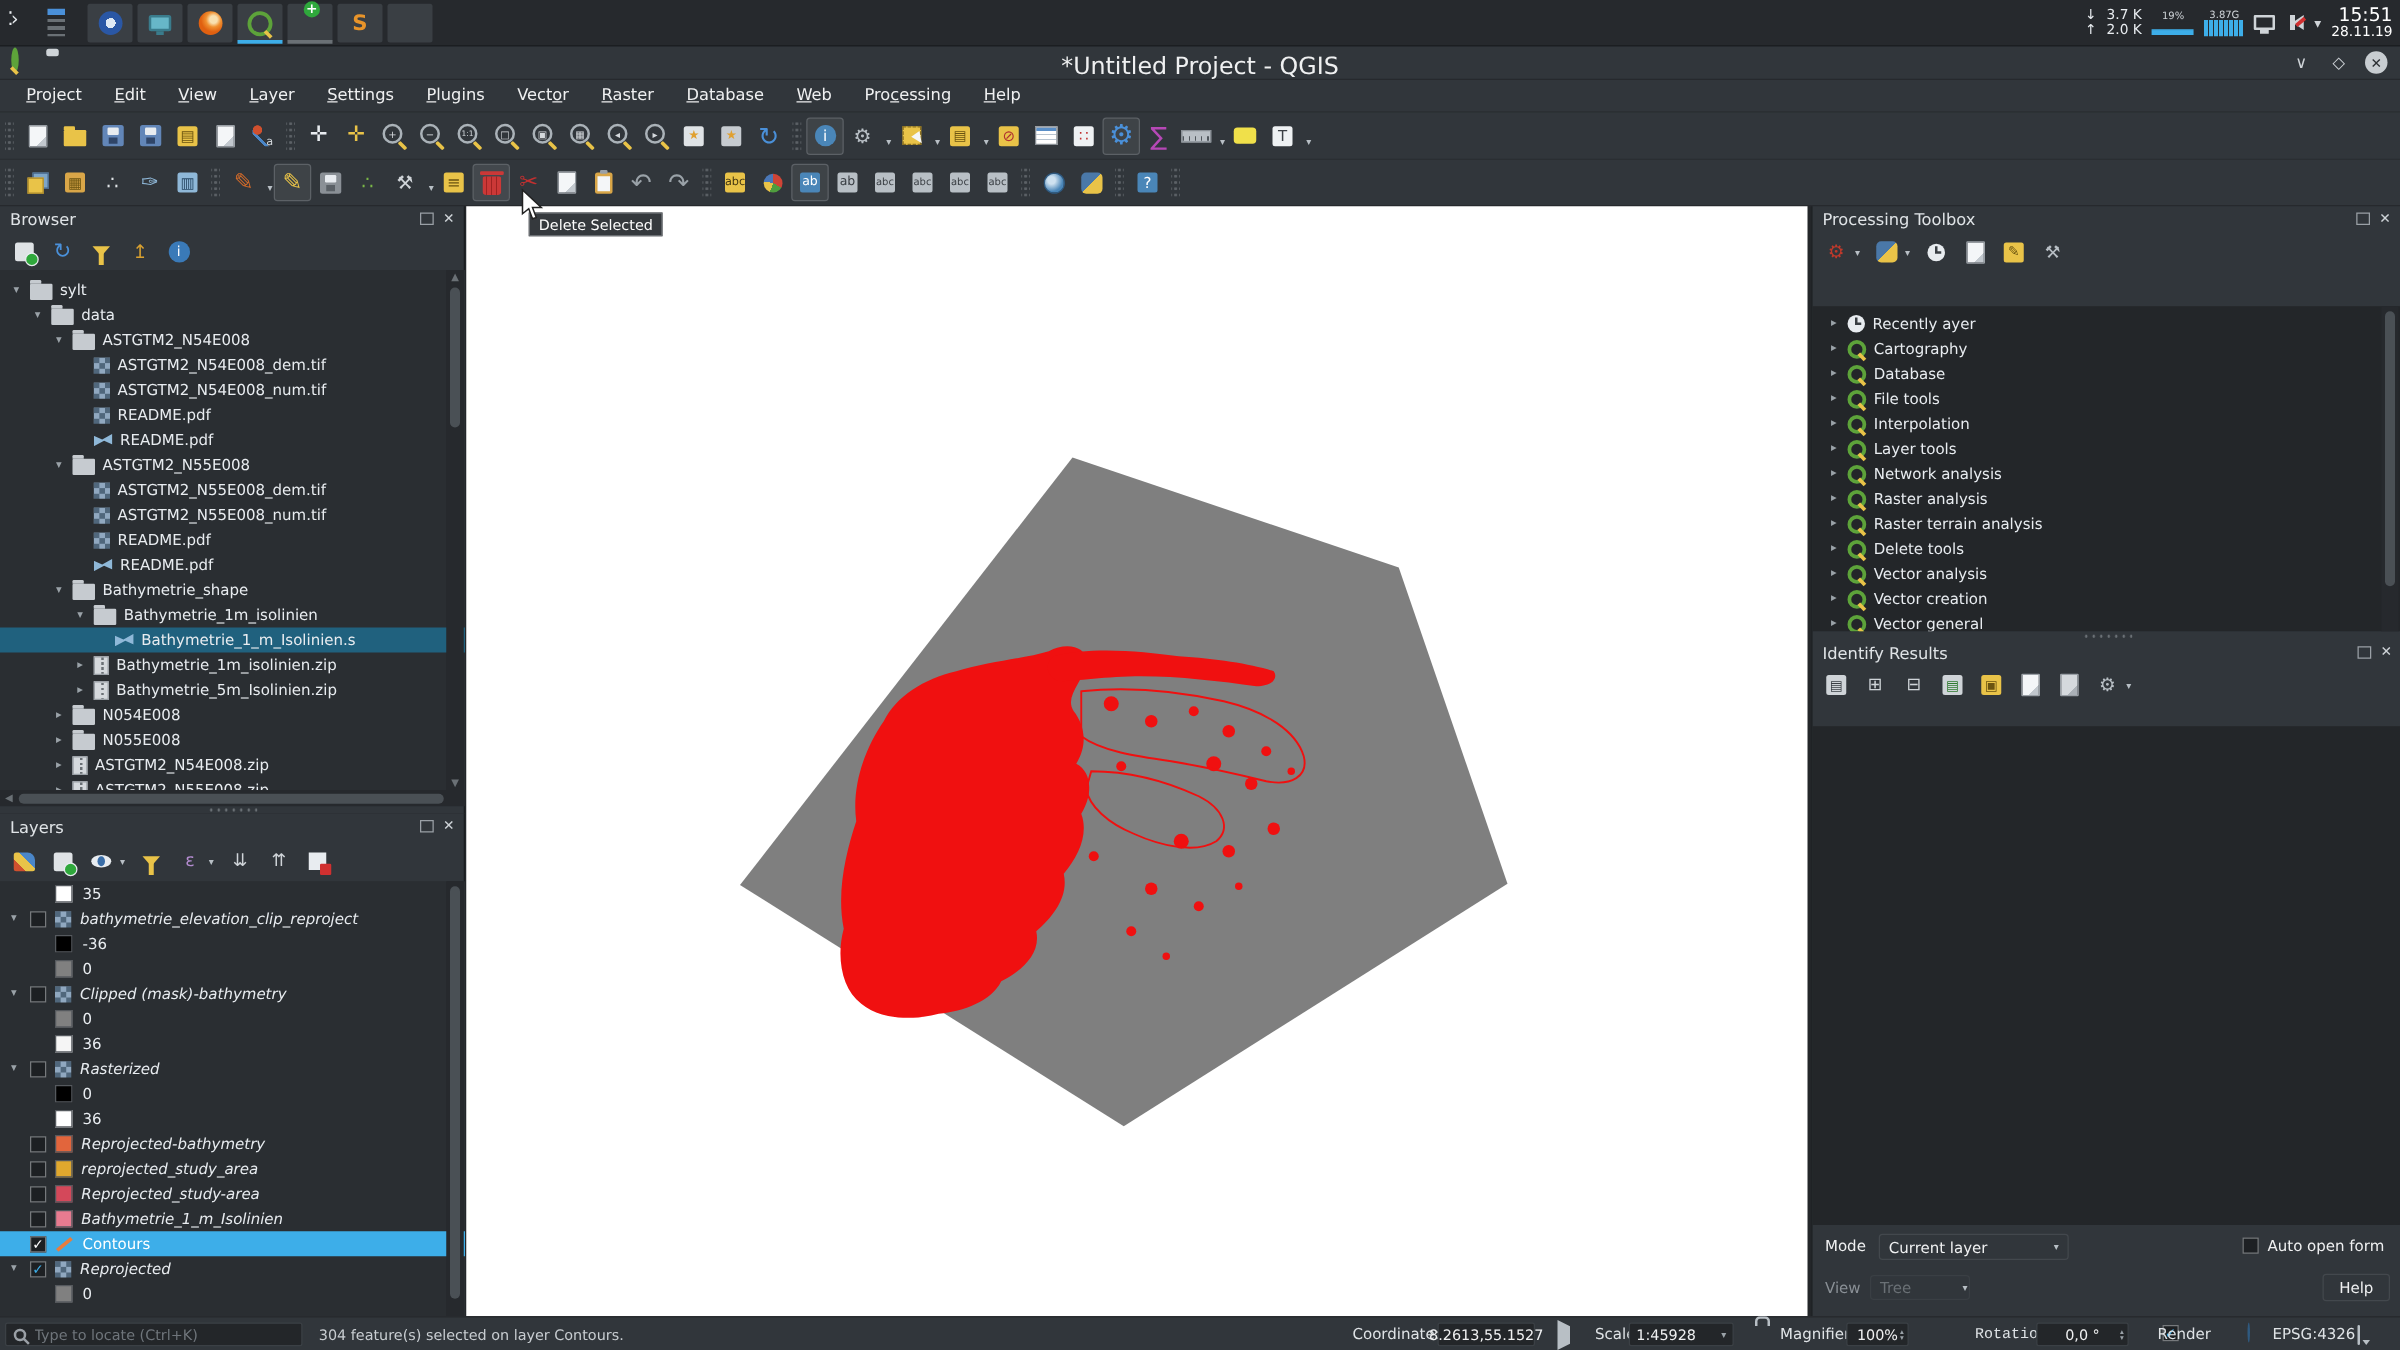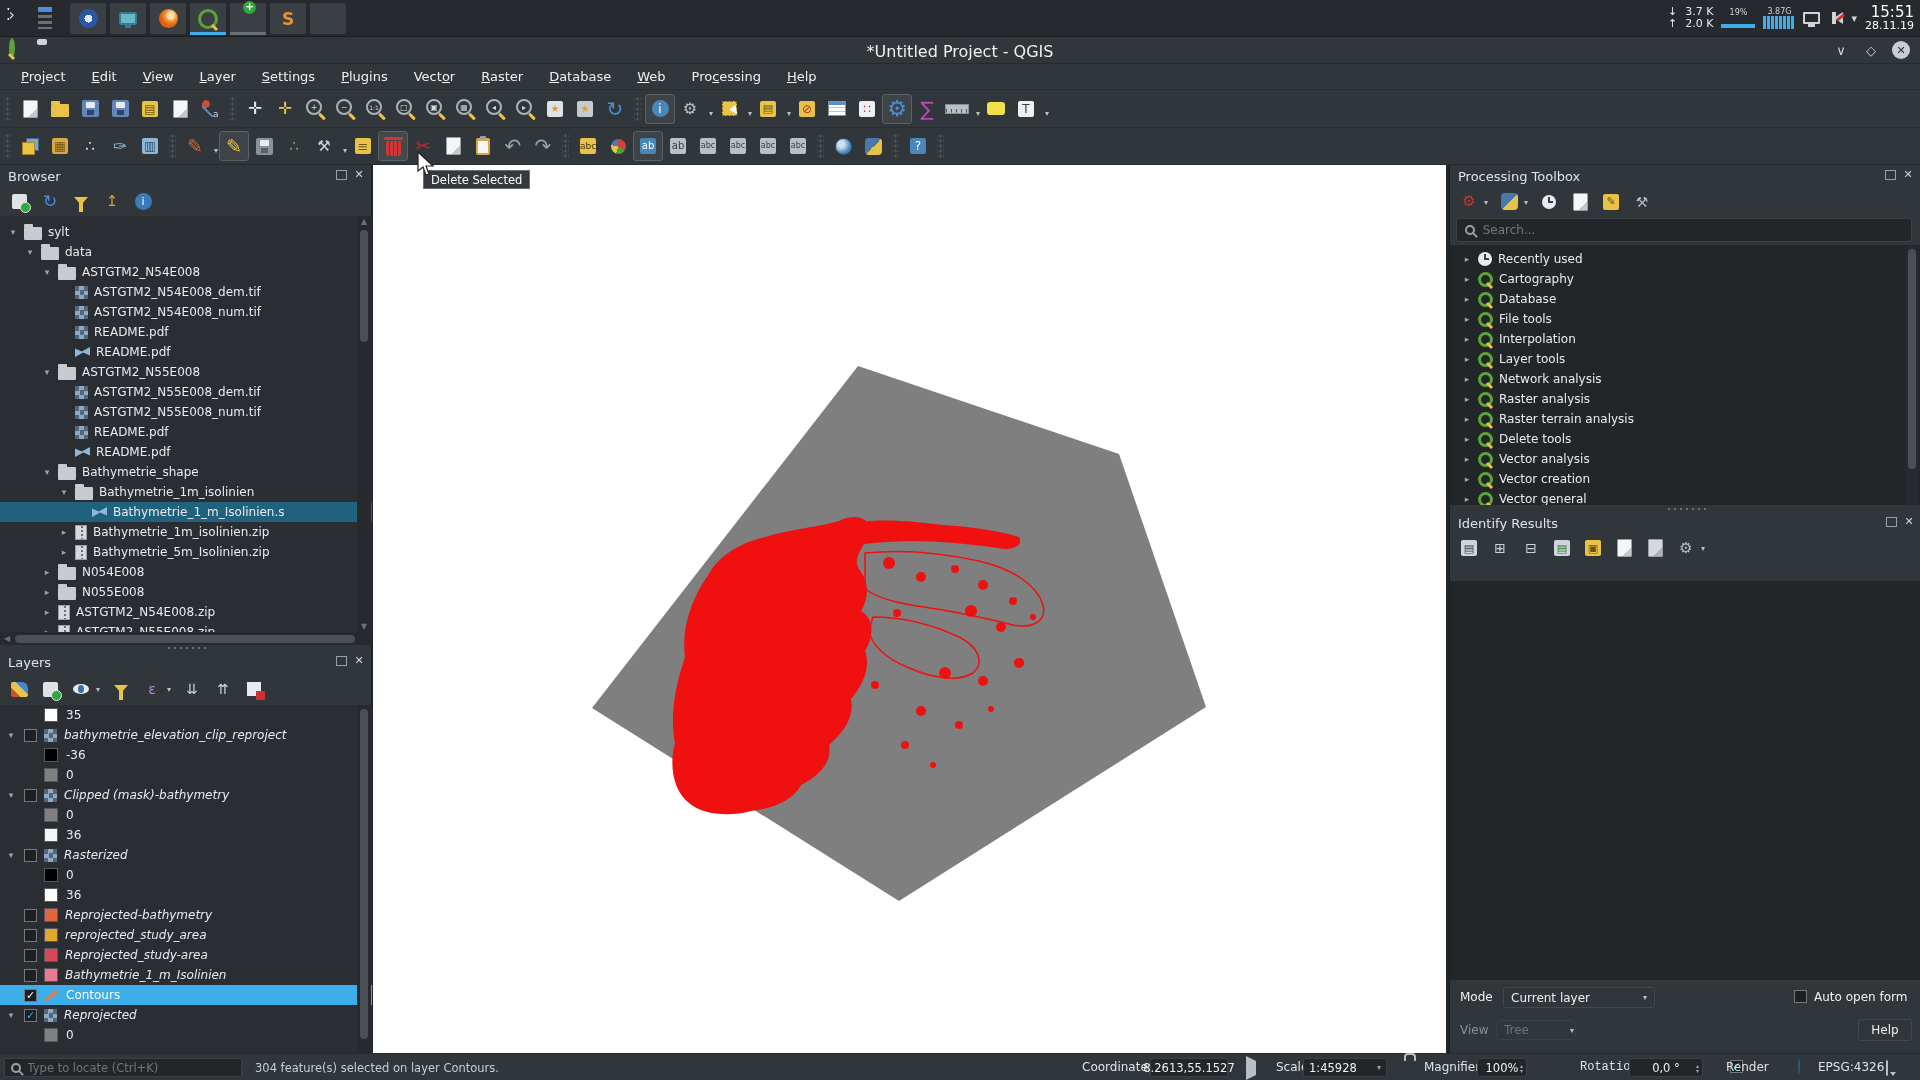--- a/index.html
+++ b/index.html
@@ -32,21 +32,21 @@
   .ic-speaker { width:0; height:0; border:6px solid transparent; border-right:9px solid #cfd4d8; position:relative; }
   .ic-speaker::before { content:""; position:absolute; left:-2px; top:-6px; width:4px; height:12px; background:#cfd4d8; }
   .ic-speaker::after { content:""; position:absolute; left:2px; top:-2px; width:9px; height:3px; background:#d03030; transform:rotate(-40deg); }
   .tray-clock { text-align:right; color:#fff; }
   .tray-clock .t1 { font-size:15px; line-height:16px; }
   .tray-clock .t2 { font-size:11px; line-height:12px; }
   .tray-chev { color:#cfd4d8; font-size:11px; }
 
   
   #titlebar { position:absolute; left:0; top:37px; width:1920px; height:27px; background:#31363b; border-bottom:1px solid #26292d; }
-  #titlebar .title { position:absolute; left:0; right:0; top:5px; text-align:center; font-size:16px; color:#eff0f1; }
+  #titlebar .title { position:absolute; left:0; right:0; top:5px; text-align:center; font-size:19px; color:#eff0f1; }
   .win-ctrl { position:absolute; top:4px; display:flex; align-items:center; gap:12px; right:10px; }
   .wc { width:18px; height:18px; display:flex; align-items:center; justify-content:center; color:#cfd4d8; font-size:13px; }
   .wc.close { background:#c8cdd1; color:#2a2e32; border-radius:50%; font-size:11px; font-weight:bold; }
   .sh-pin { width:4px; height:11px; background:#cfd4d8; transform:rotate(40deg); position:relative; border-radius:1px; }
   .sh-pin::before { content:""; position:absolute; top:-5px; left:-3px; width:10px; height:6px; background:#cfd4d8; border-radius:2px; }
 
   
   #menubar { position:absolute; left:0; top:64px; width:1920px; height:26px; background:#31363b; display:flex; align-items:center; padding-left:10px; gap:4px; border-bottom:1px solid #2a2e32; }
   .menu-item { padding:3px 11px; font-size:13px; color:#eff0f1; }
   .menu-item u { text-decoration:underline; }
@@ -811,29 +811,25 @@
       <div class="tbi">
         <span class="sh-page"></span>
       </div>
       <div class="tbi">
         <span class="ib" style="background: rgb(233, 195, 72); color: rgb(107, 84, 16); font-size: 11px; width: 16px; height: 16px;">✎</span>
       </div>
       <div class="tbi">
         <span class="ig" style="color: rgb(184, 191, 197); font-size: 14px;">⚒</span>
       </div>
     </div>
-  <div id="proc-search">
-    <span class="sh-mag"></span>
-    <input placeholder="Search..." style="">
-  </div>
   <div id="proc-tree">
       <div class="trow" style="padding-left: 12px;">
         <span class="arr">▸</span>
         <span class="sh-clock"></span>
-        <span>Recently used</span>
+        <span>Recently ayer</span>
       </div>
       <div class="trow" style="padding-left: 12px;">
         <span class="arr">▸</span>
         <span class="sh-qlogo"></span>
         <span>Cartography</span>
       </div>
       <div class="trow" style="padding-left: 12px;">
         <span class="arr">▸</span>
         <span class="sh-qlogo"></span>
         <span>Database</span>

